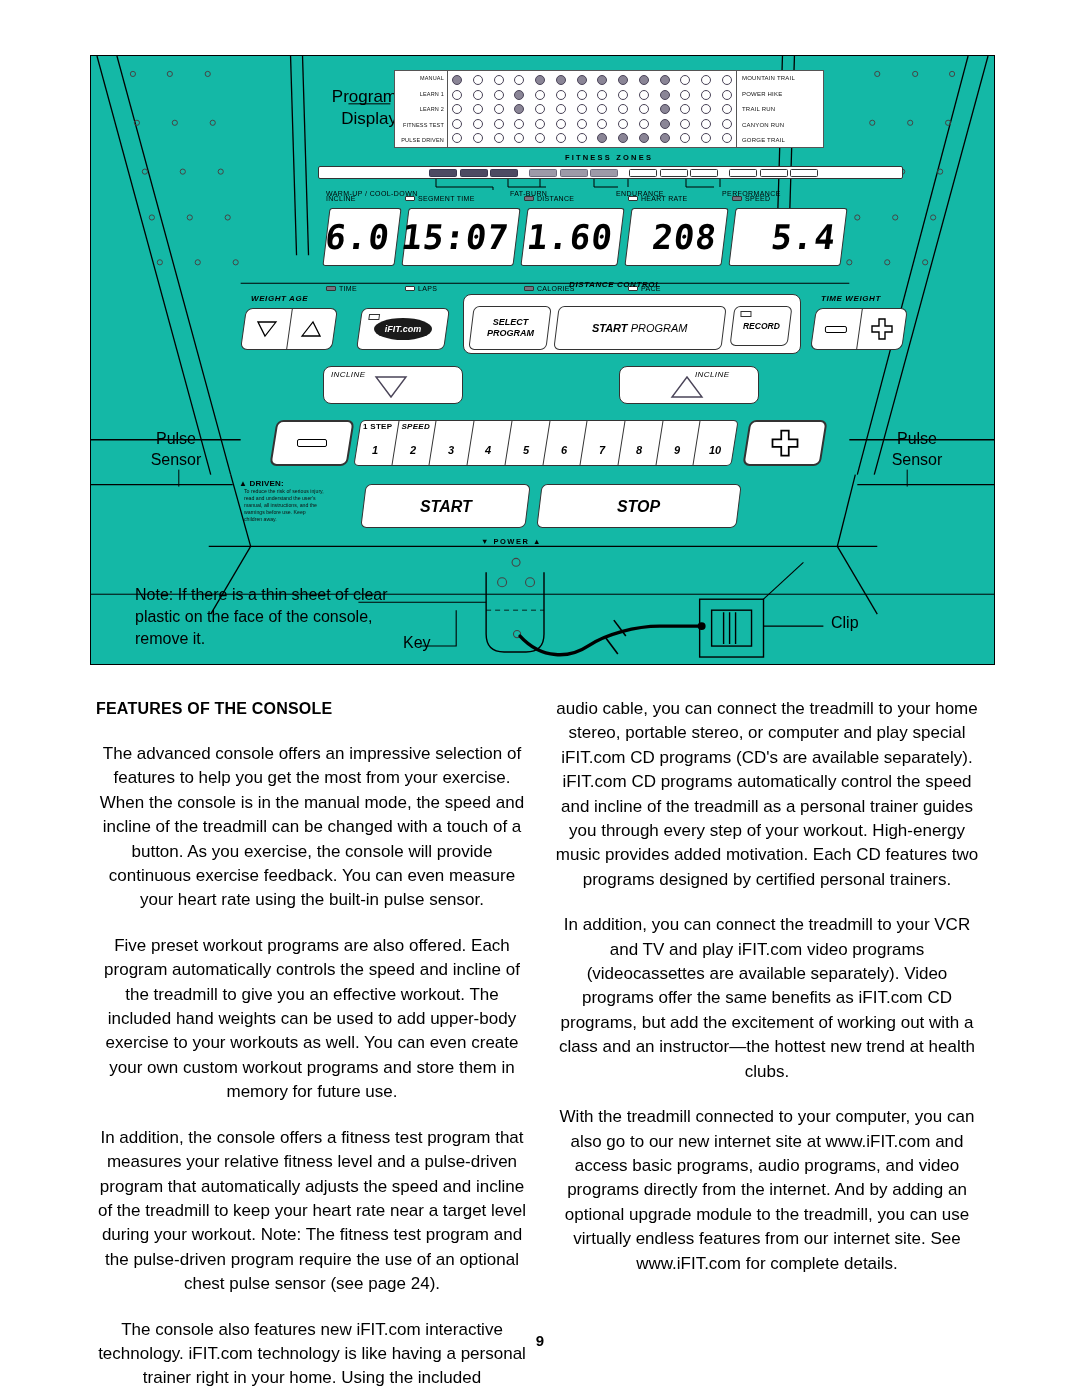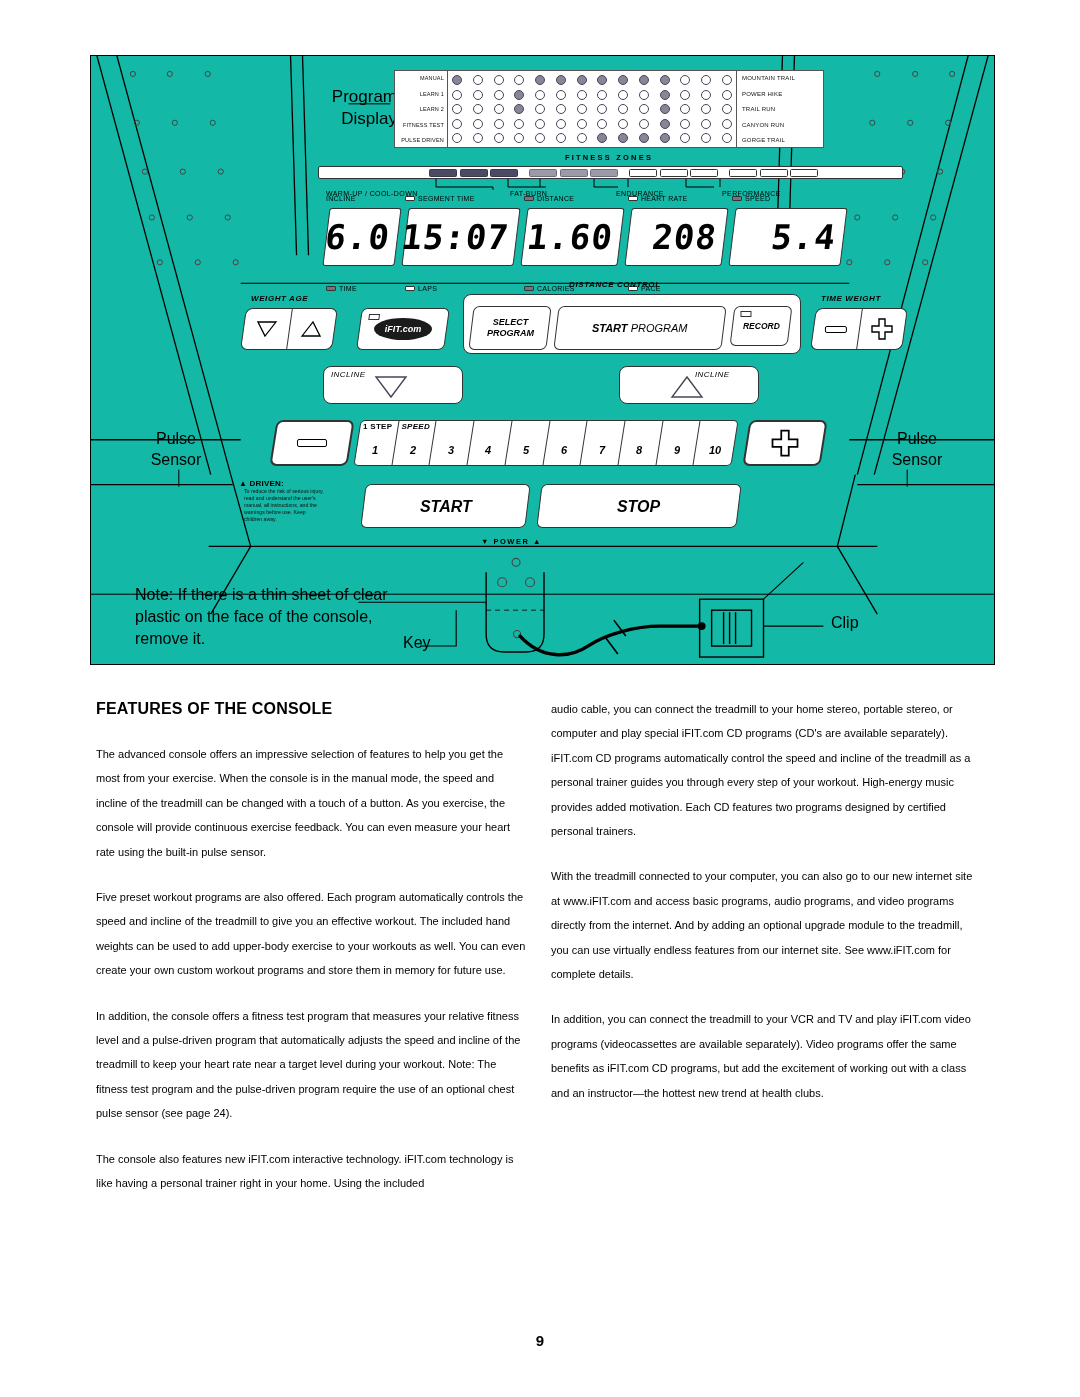--- a/index.html
+++ b/index.html
@@ -287,21 +287,21 @@
     font-size: 7.5px; font-weight: bold; letter-spacing: 1.5px;
   }
 
   
   .section-title {
     position: absolute; left: 96px; top: 700px;
     font-size: 16px; font-weight: bold; letter-spacing: .2px;
   }
   .col {
     position: absolute; width: 432px;
-    font-size: 11px; line-height: 24.4px;
+    font-size: 17px; line-height: 24.4px; text-align: center;
   }
   .col.left { left: 96px; top: 742px; }
   .col.right { left: 551px; top: 697px; }
   .col p { margin-bottom: 21px; }
   .page-num {
     position: absolute; left: 0; top: 1332px; width: 1080px;
     text-align: center; font-size: 15px; font-weight: bold;
   }
 </style>
 </head>
@@ -764,18 +764,18 @@
   <div class="section-title">FEATURES OF THE CONSOLE</div>
 
   <div class="col left" id="col-left">
       <p>The advanced console offers an impressive selection of features to help you get the most from your exercise. When the console is in the manual mode, the speed and incline of the treadmill can be changed with a touch of a button. As you exercise, the console will provide continuous exercise feedback. You can even measure your heart rate using the built-in pulse sensor.</p>
       <p>Five preset workout programs are also offered. Each program automatically controls the speed and incline of the treadmill to give you an effective workout. The included hand weights can be used to add upper-body exercise to your workouts as well. You can even create your own custom workout programs and store them in memory for future use.</p>
       <p>In addition, the console offers a fitness test program that measures your relative fitness level and a pulse-driven program that automatically adjusts the speed and incline of the treadmill to keep your heart rate near a target level during your workout. Note: The fitness test program and the pulse-driven program require the use of an optional chest pulse sensor (see page 24).</p>
       <p>The console also features new iFIT.com interactive technology. iFIT.com technology is like having a personal trainer right in your home. Using the included</p>
     </div>
   <div class="col right" id="col-right">
       <p>audio cable, you can connect the treadmill to your home stereo, portable stereo, or computer and play special iFIT.com CD programs (CD's are available separately). iFIT.com CD programs automatically control the speed and incline of the treadmill as a personal trainer guides you through every step of your workout. High-energy music provides added motivation. Each CD features two programs designed by certified personal trainers.</p>
+      <p>In addition, you can connect the treadmill to your VCR and TV and play iFIT.com video programs (videocassettes are available separately). Video programs offer the same benefits as iFIT.com CD programs, but add the excitement of working out with a class and an instructor—the hottest new trend at health clubs.</p>
       <p>With the treadmill connected to your computer, you can also go to our new internet site at www.iFIT.com and access basic programs, audio programs, and video programs directly from the internet. And by adding an optional upgrade module to the treadmill, you can use virtually endless features from our internet site. See www.iFIT.com for complete details.</p>
-      <p>In addition, you can connect the treadmill to your VCR and TV and play iFIT.com video programs (videocassettes are available separately). Video programs offer the same benefits as iFIT.com CD programs, but add the excitement of working out with a class and an instructor—the hottest new trend at health clubs.</p>
     </div>
 
   <div class="page-num">9</div>
 </div>
 
 </body></html>

